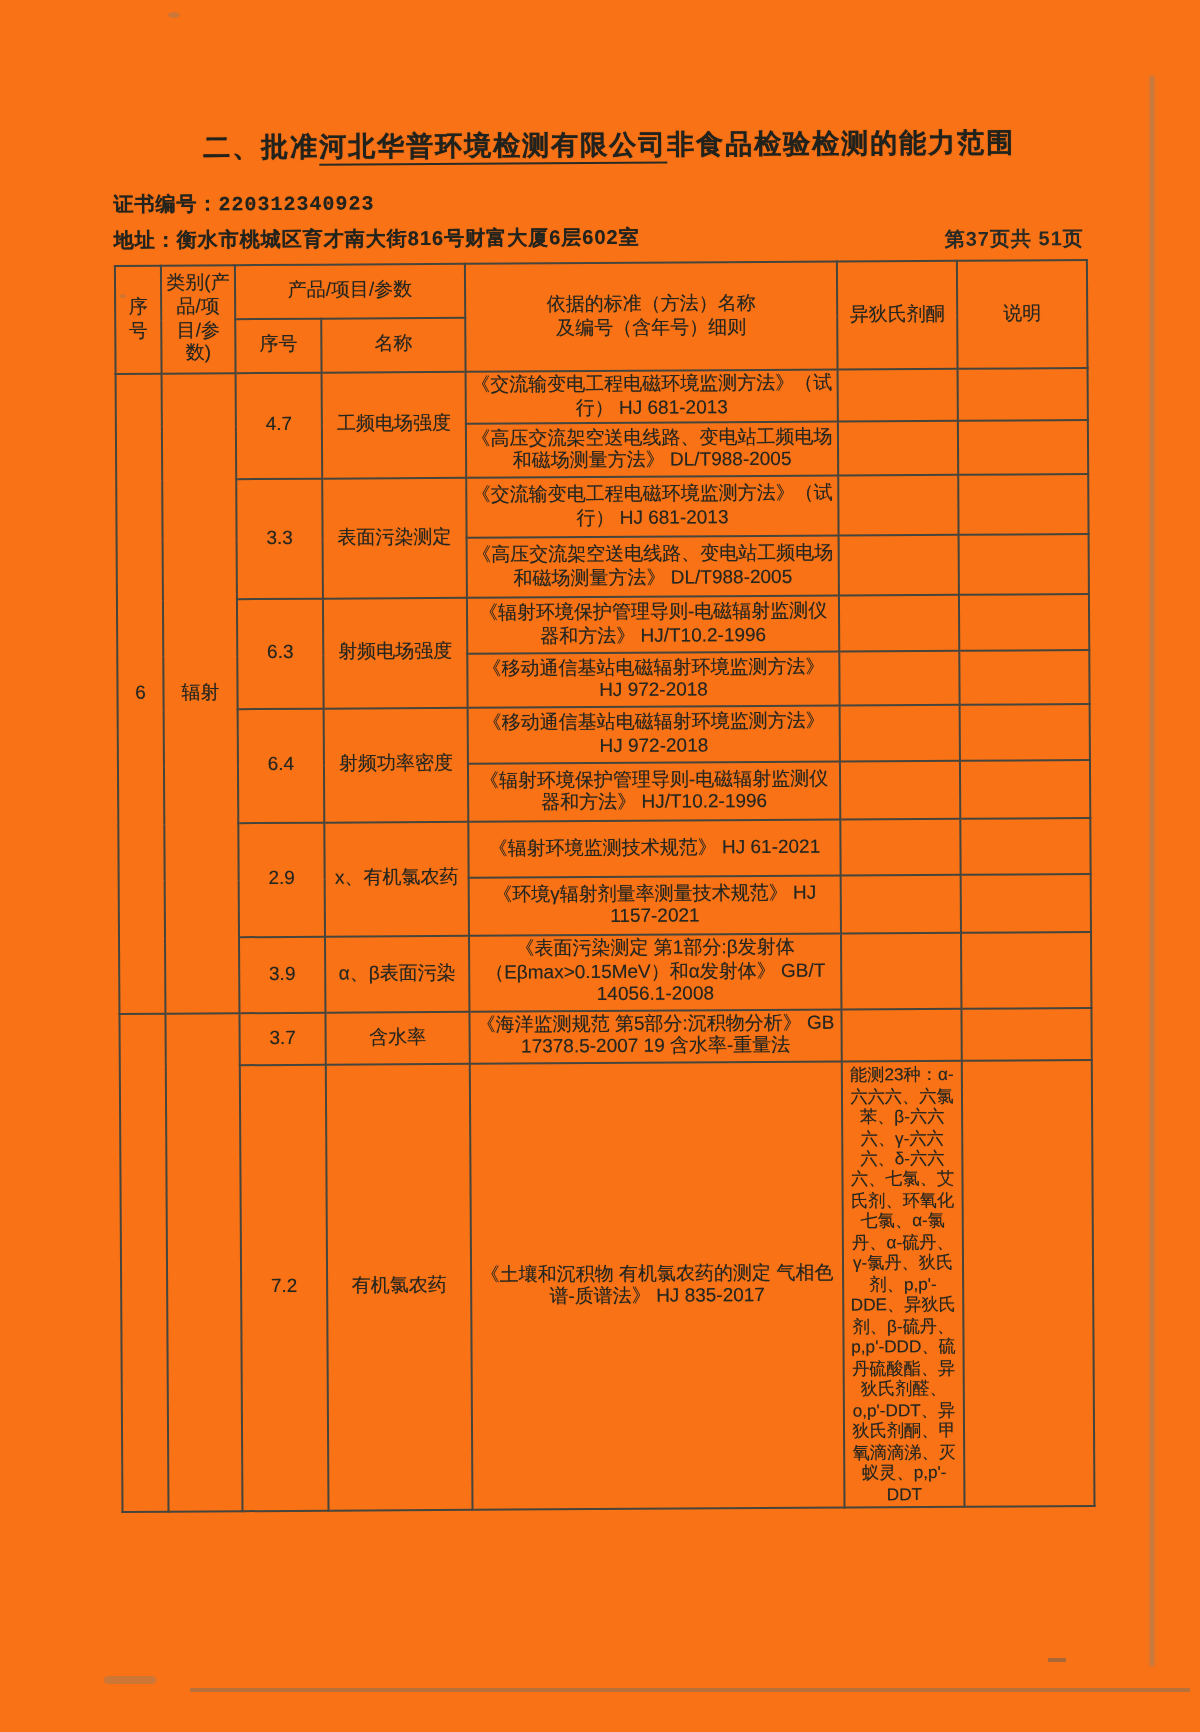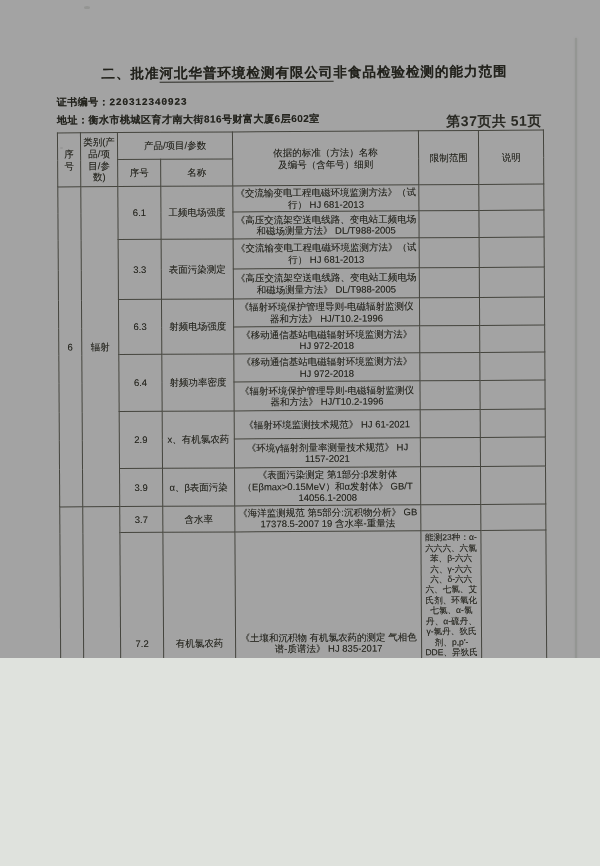--- a/index.html
+++ b/index.html
@@ -3,22 +3,22 @@
 <meta charset="utf-8">
 <style>
   html,body{margin:0;padding:0;}
   body{
     width:600px;height:866px;
     background:#dfe2dd;
     font-family:"Liberation Sans","DejaVu Sans",sans-serif;
     overflow:hidden;
   }
   .sheet{
-    position:relative;width:600px;height:658px;
-    background:#a3a3a3;
+    position:relative;width:600px;height:866px;
+    background:#f97316;
     color:#26261f;
     overflow:hidden;
   }
   .skew{
     position:absolute;left:0;top:0;width:600px;height:866px;
     transform:rotate(-0.35deg);
     transform-origin:300px 140px;
   }
   .doc-title{
     position:absolute;left:0;top:64px;width:610px;
@@ -29,21 +29,21 @@
   .doc-title .company{border-bottom:1.4px solid #2a2a24;padding-bottom:1px;}
   .meta-line{
     position:absolute;left:57px;font-size:10px;font-weight:bold;
     color:#23231d;text-shadow:0 0 .4px rgba(30,30,25,.5);
     letter-spacing:.5px;
   }
   .cert-line{top:94px;font-family:Liberation Mono, monospace;}
   .addr-line{top:112px;}
   .page-indicator{
     position:absolute;right:58px;top:114px;
-    font-size:14px;font-weight:bold;color:#2a2a24;
+    font-size:10px;font-weight:bold;color:#2a2a24;
     letter-spacing:.5px;
   }
   table.cap{
     position:absolute;left:57px;top:131px;
     border-collapse:collapse;table-layout:fixed;
     width:486px;
     font-size:9.5px;color:#26261f;
   }
   table.cap td,table.cap th{
     border:1px solid #45453e;
@@ -113,32 +113,32 @@
           <col style="width:65px">
       </colgroup>
       <tbody>
 
         <tr class="hh">
           <th rowspan="2">序号</th>
           <th rowspan="2">类别(产品/项目/参数)</th>
           <th colspan="2">产品/项目/参数</th>
           <th rowspan="2" class="std-h">依据的标准（方法）名称
 及编号（含年号）细则</th>
-          <th rowspan="2">限制范围</th>
+          <th rowspan="2">异狄氏剂酮</th>
           <th rowspan="2">说明</th>
         </tr>
         <tr class="hh">
           <th>序号</th>
           <th>名称</th>
         </tr>
 
         <tr class="h26">
           <td rowspan="11">6</td>
           <td rowspan="11">辐射</td>
-          <td rowspan="2">6.1</td>
+          <td rowspan="2">4.7</td>
           <td rowspan="2">工频电场强度</td>
           <td class="c-std">《交流输变电工程电磁环境监测方法》（试行） HJ 681-2013</td>
           <td></td>
           <td></td>
         </tr>
         <tr class="h27">
           <td class="c-std">《高压交流架空送电线路、变电站工频电场和磁场测量方法》 DL/T988-2005</td>
           <td></td>
           <td></td>
         </tr>

